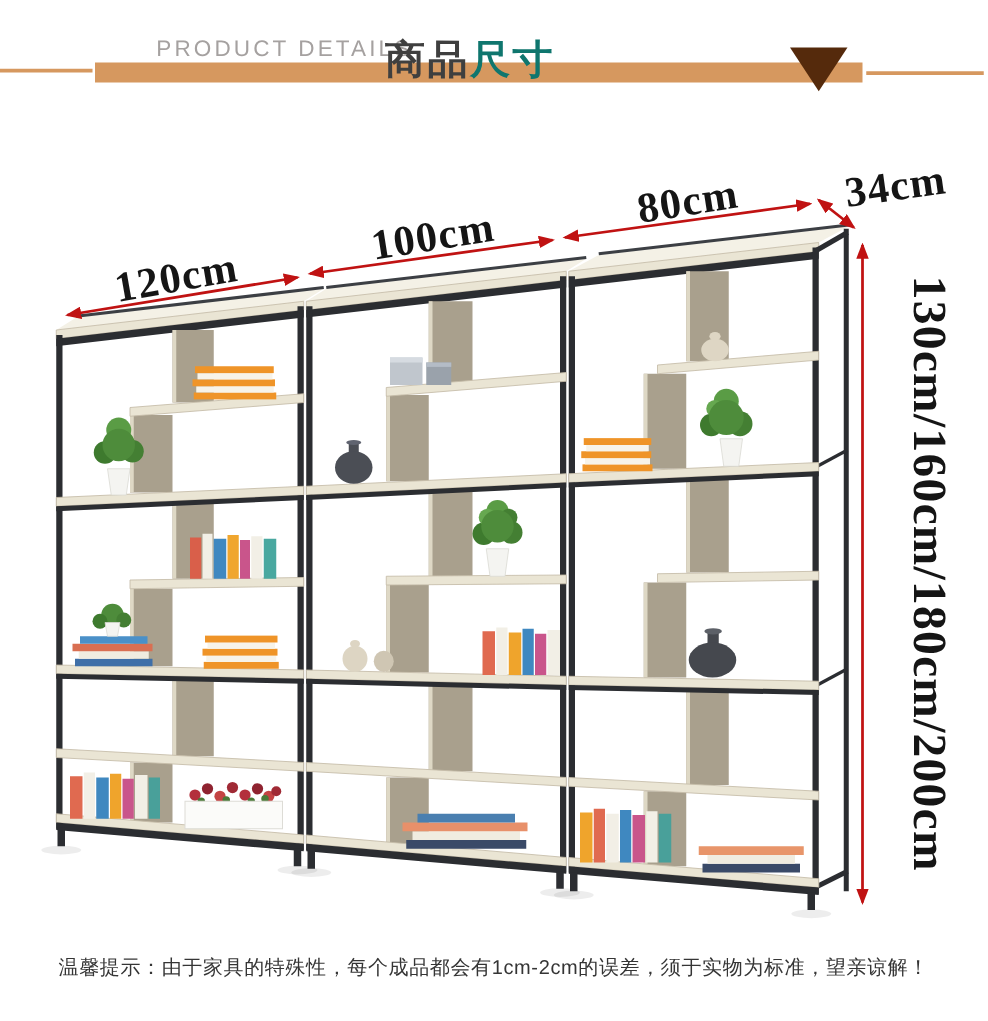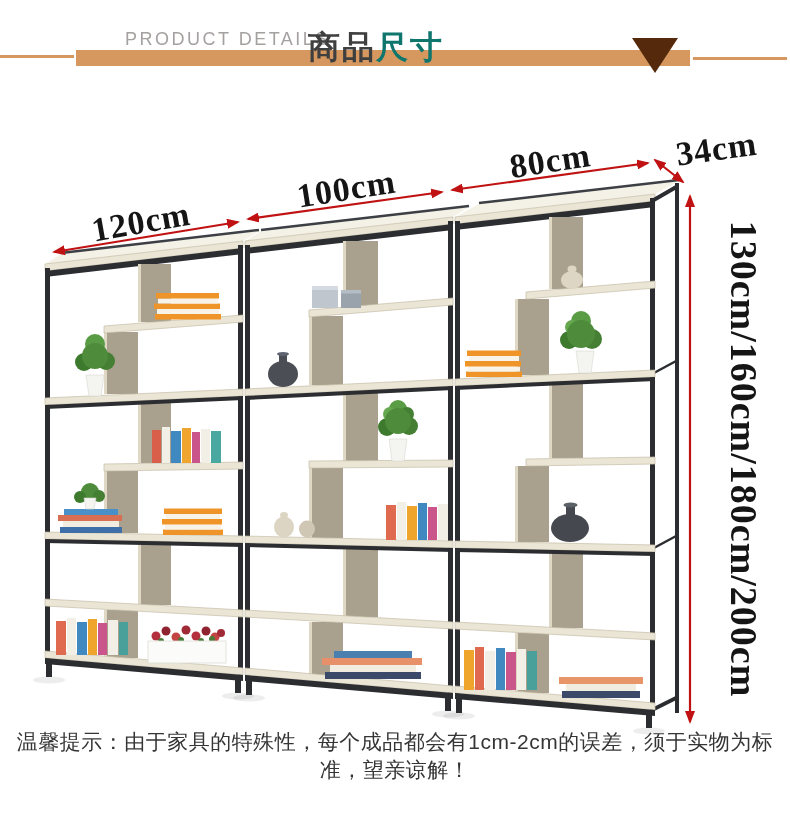--- a/index.html
+++ b/index.html
@@ -25,22 +25,22 @@
   .frame{fill:#2b2d31;} .frameline{stroke:#2b2d31;} .frame2{stroke:#3c3f44;}
   .board{fill:#eae5d4;stroke:#c6bda9;stroke-width:.7;}
   .btop{fill:#f4f1e6;} .panel{fill:#a9a08d;} .pedge{fill:#ded8c5;}
   .arrow{stroke:#c01212;stroke-width:2.2;fill:none;}
   .dim{font-family:"Liberation Serif","DejaVu Serif",serif;font-weight:bold;
        font-size:34px;fill:#151515;letter-spacing:1px;}
   .dimv{font-size:38px;}
   .shadow{fill:rgba(0,0,0,0.07);}
   .pot{fill:#f4f4f1;stroke:#d8d8d2;stroke-width:.6;}
   
-  .note{position:absolute;left:0;top:728px;width:790px;text-align:center;
-        font-size:21px;color:#353535;letter-spacing:.5px;}
+  .note{position:absolute;left:0;top:764px;width:790px;text-align:center;
+        font-size:16px;color:#353535;letter-spacing:.5px;}
 </style>
 </head>
 <body>
 
 <div class="header">
   <div class="hline left"></div>
   <div class="hbar"></div>
   <div class="hline right"></div>
   <div class="triangle"></div>
   <div class="eyebrow">PRODUCT DETAILS</div>

